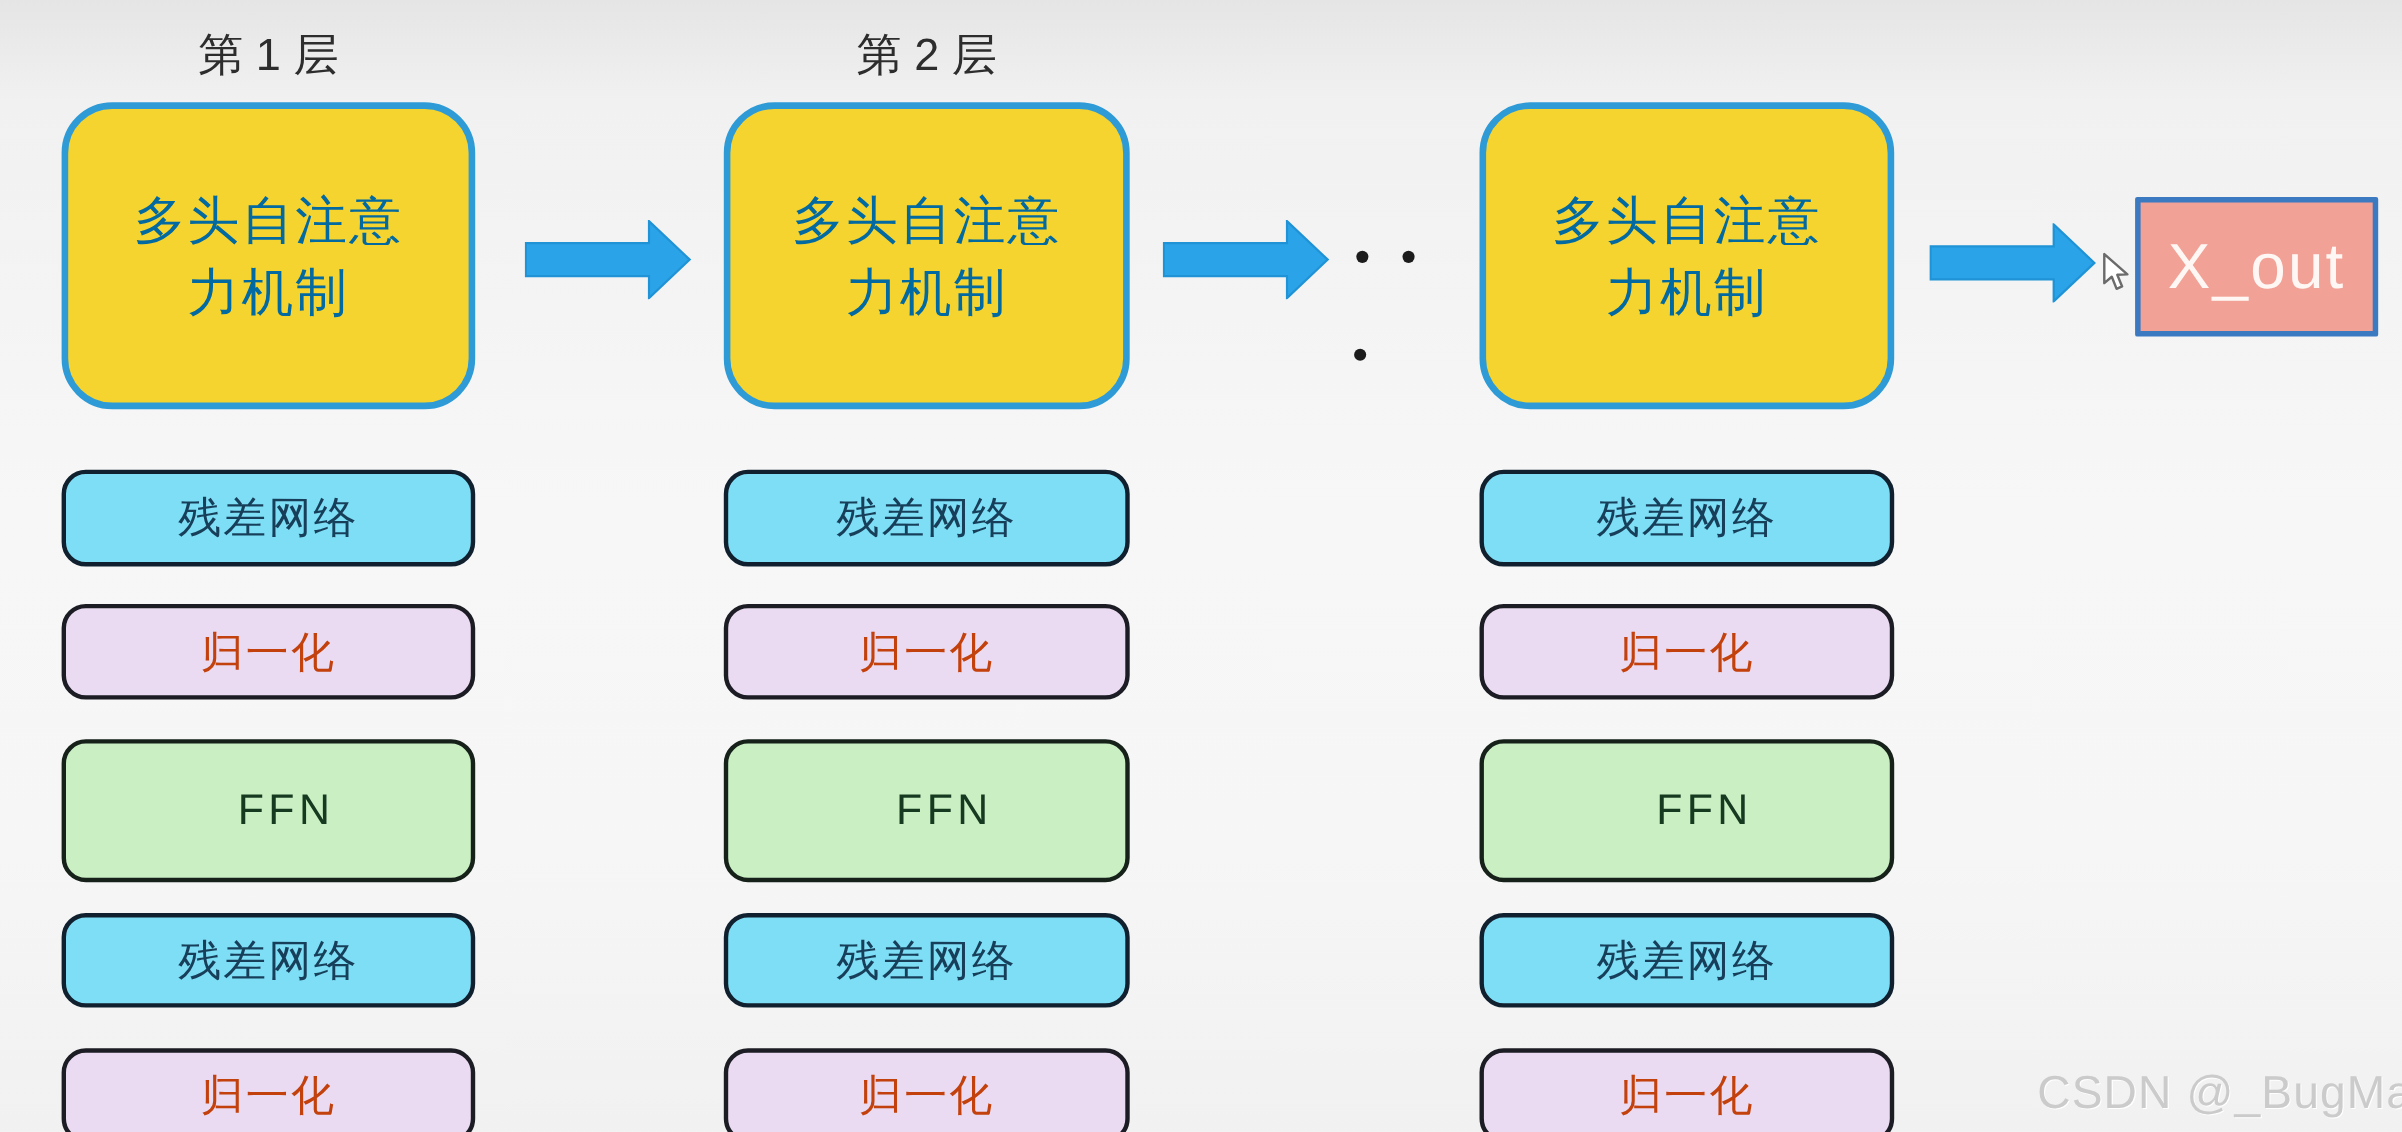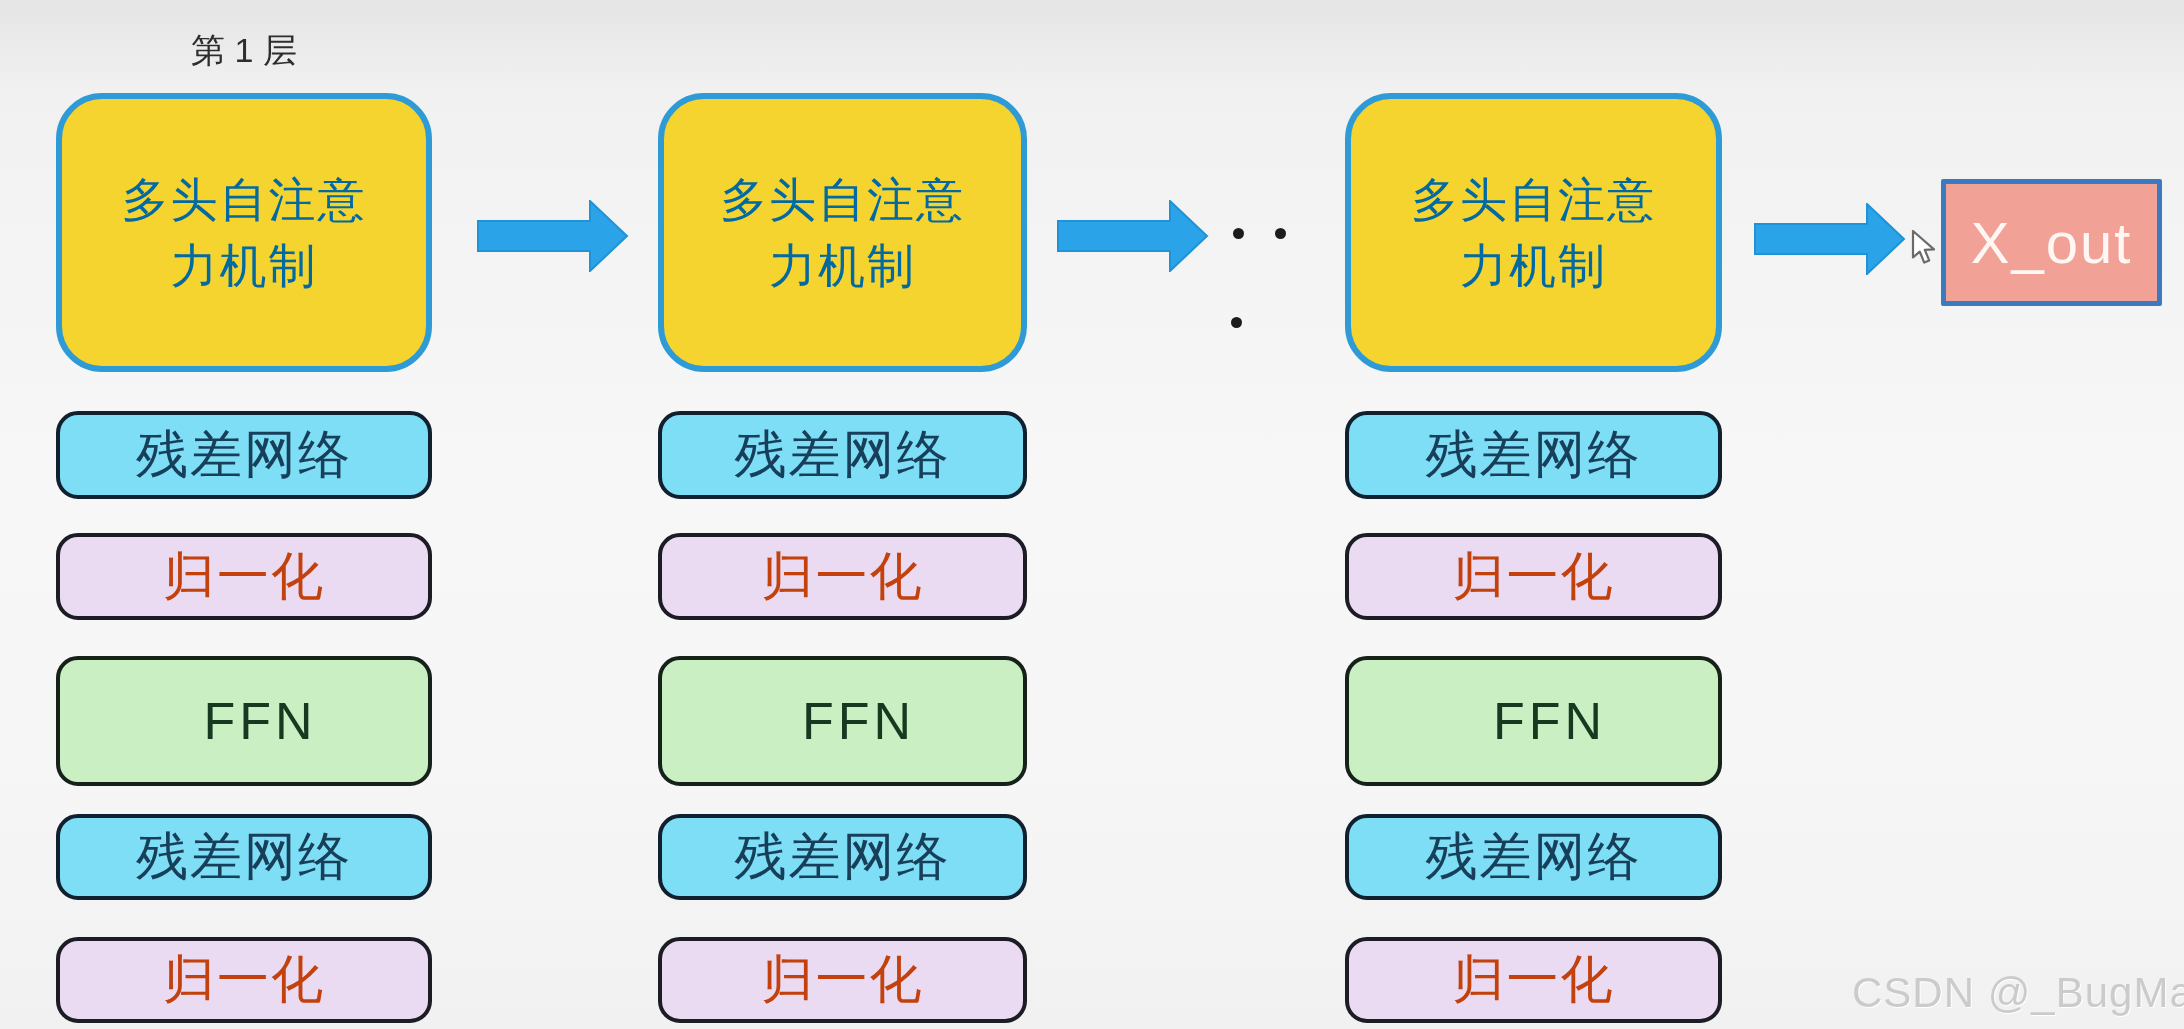--- a/index.html
+++ b/index.html
@@ -13,37 +13,37 @@
   }
 
   
   .column { position:absolute; top:0; height:100%; }
   .col-1 { left:56px;   width:376px; }
   .col-2 { left:658px;  width:369px; }
   .col-3 { left:1345px; width:377px; }
 
   .layer-label {
     position:absolute; top:24px; left:0; width:100%;
-    text-align:center; font-size:34px; line-height:52px; color:#2d2d2d;
+    text-align:center; font-size:41px; line-height:52px; color:#2d2d2d;
   }
 
   .attn-box {
     position:absolute; top:93px; left:0; right:0; height:279px; box-sizing:border-box;
     background:var(--attention_fill,#F5D42F);
     border:6px solid var(--attention_border,#2E9BD7);
     border-radius:46px;
     display:flex; flex-direction:column; align-items:center; justify-content:center;
   }
   .attn-line { font-size:47px; line-height:66px; color:#0369a1; letter-spacing:2px; }
 
   .row-box {
     position:absolute; left:0; right:0; box-sizing:border-box;
     border:4px solid var(--box_border,#1B2130); border-radius:22px;
     display:flex; align-items:center; justify-content:center;
-    font-size:52px; letter-spacing:2px;
+    font-size:39px; letter-spacing:2px;margin-top:16px;
   }
   .row-1 { top:411px; height:88px; }
   .row-2 { top:533px; height:87px; }
   .row-3 { top:656px; height:130px;padding-left:32px; }
   .row-4 { top:814px; height:86px; }
   .row-5 { top:937px; height:86px; }
 
   .residual { background:var(--residual_fill,#7EDEF6); color:#173f5a; border-color:#10202e; }
   .norm     { background:var(--norm_fill,#EBDBF2);     color:#c2410c; border-color:#1c1c24; }
   .ffn      { background:var(--ffn_fill,#C9EFC3);      color:#163a20; border-color:#16211a; letter-spacing:4px; }
@@ -93,20 +93,21 @@
       <div class="attn-line">力机制</div>
     </div>
     <div class="row-box row-1 residual">残差网络</div>
     <div class="row-box row-2 norm">归一化</div>
     <div class="row-box row-3 ffn">FFN</div>
     <div class="row-box row-4 residual">残差网络</div>
     <div class="row-box row-5 norm">归一化</div>
   </div>
 
   <div class="column col-2">
+    <div class="layer-label">第 2 层</div>
     <div class="attn-box">
       <div class="attn-line">多头自注意</div>
       <div class="attn-line">力机制</div>
     </div>
     <div class="row-box row-1 residual">残差网络</div>
     <div class="row-box row-2 norm">归一化</div>
     <div class="row-box row-3 ffn">FFN</div>
     <div class="row-box row-4 residual">残差网络</div>
     <div class="row-box row-5 norm">归一化</div>
   </div>

